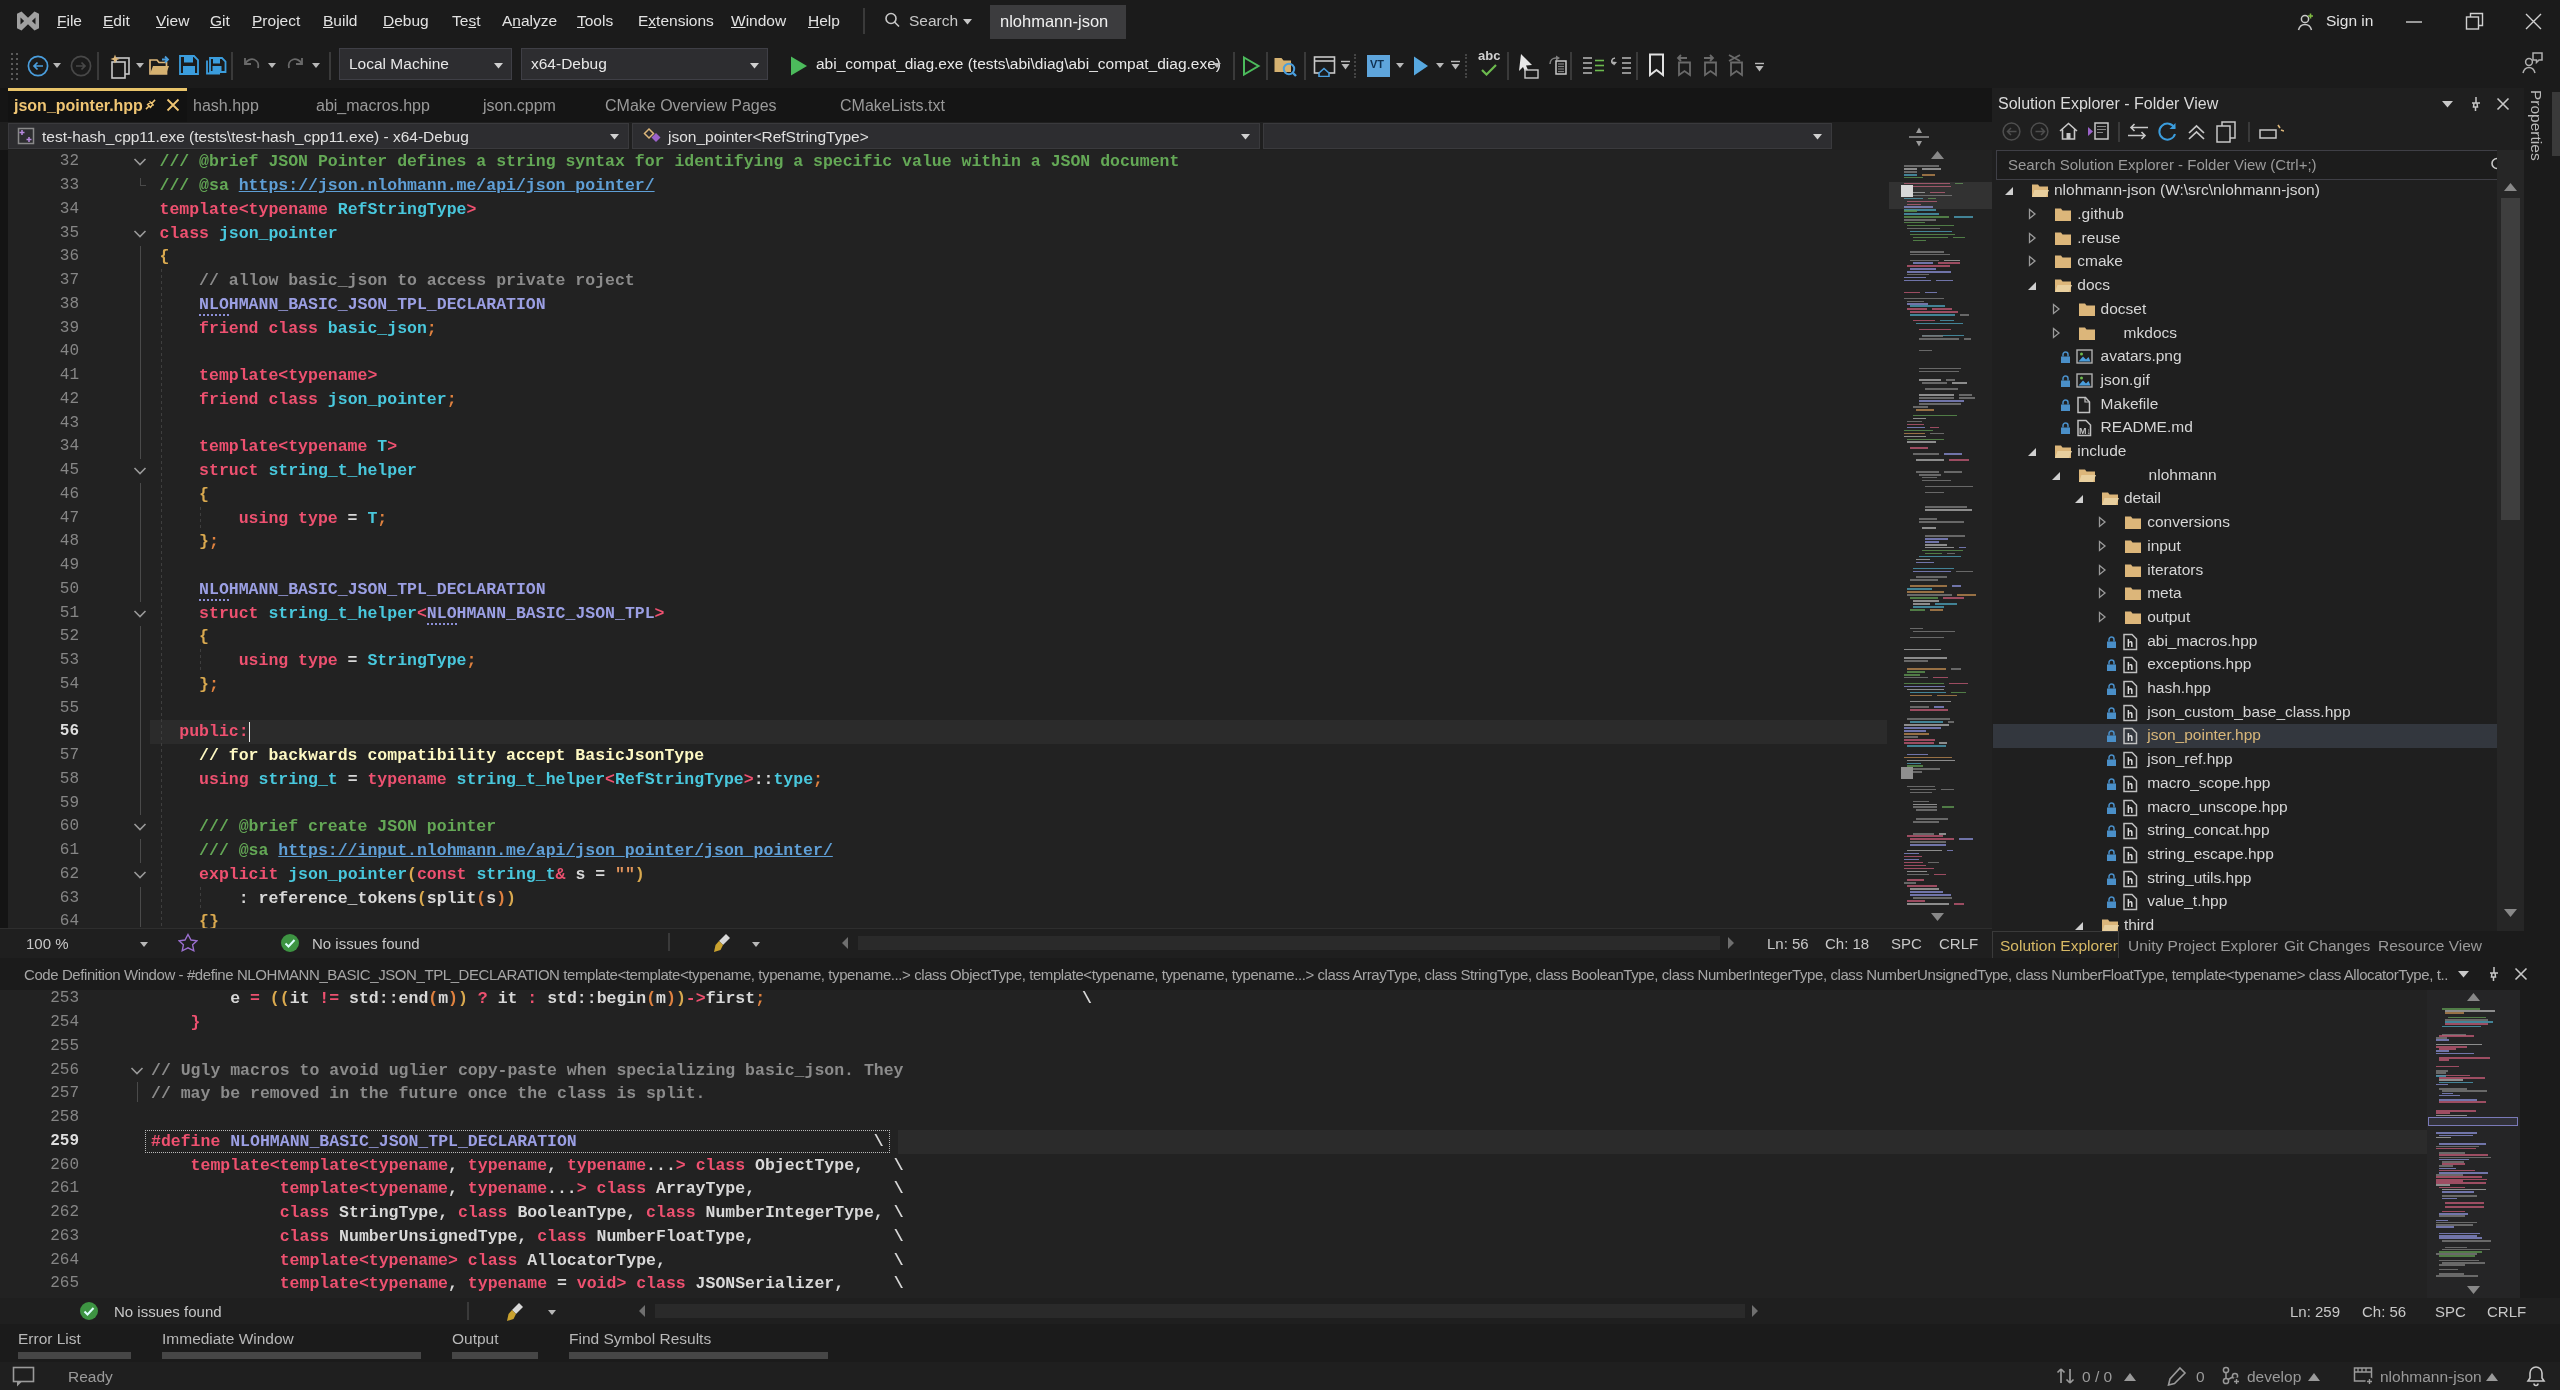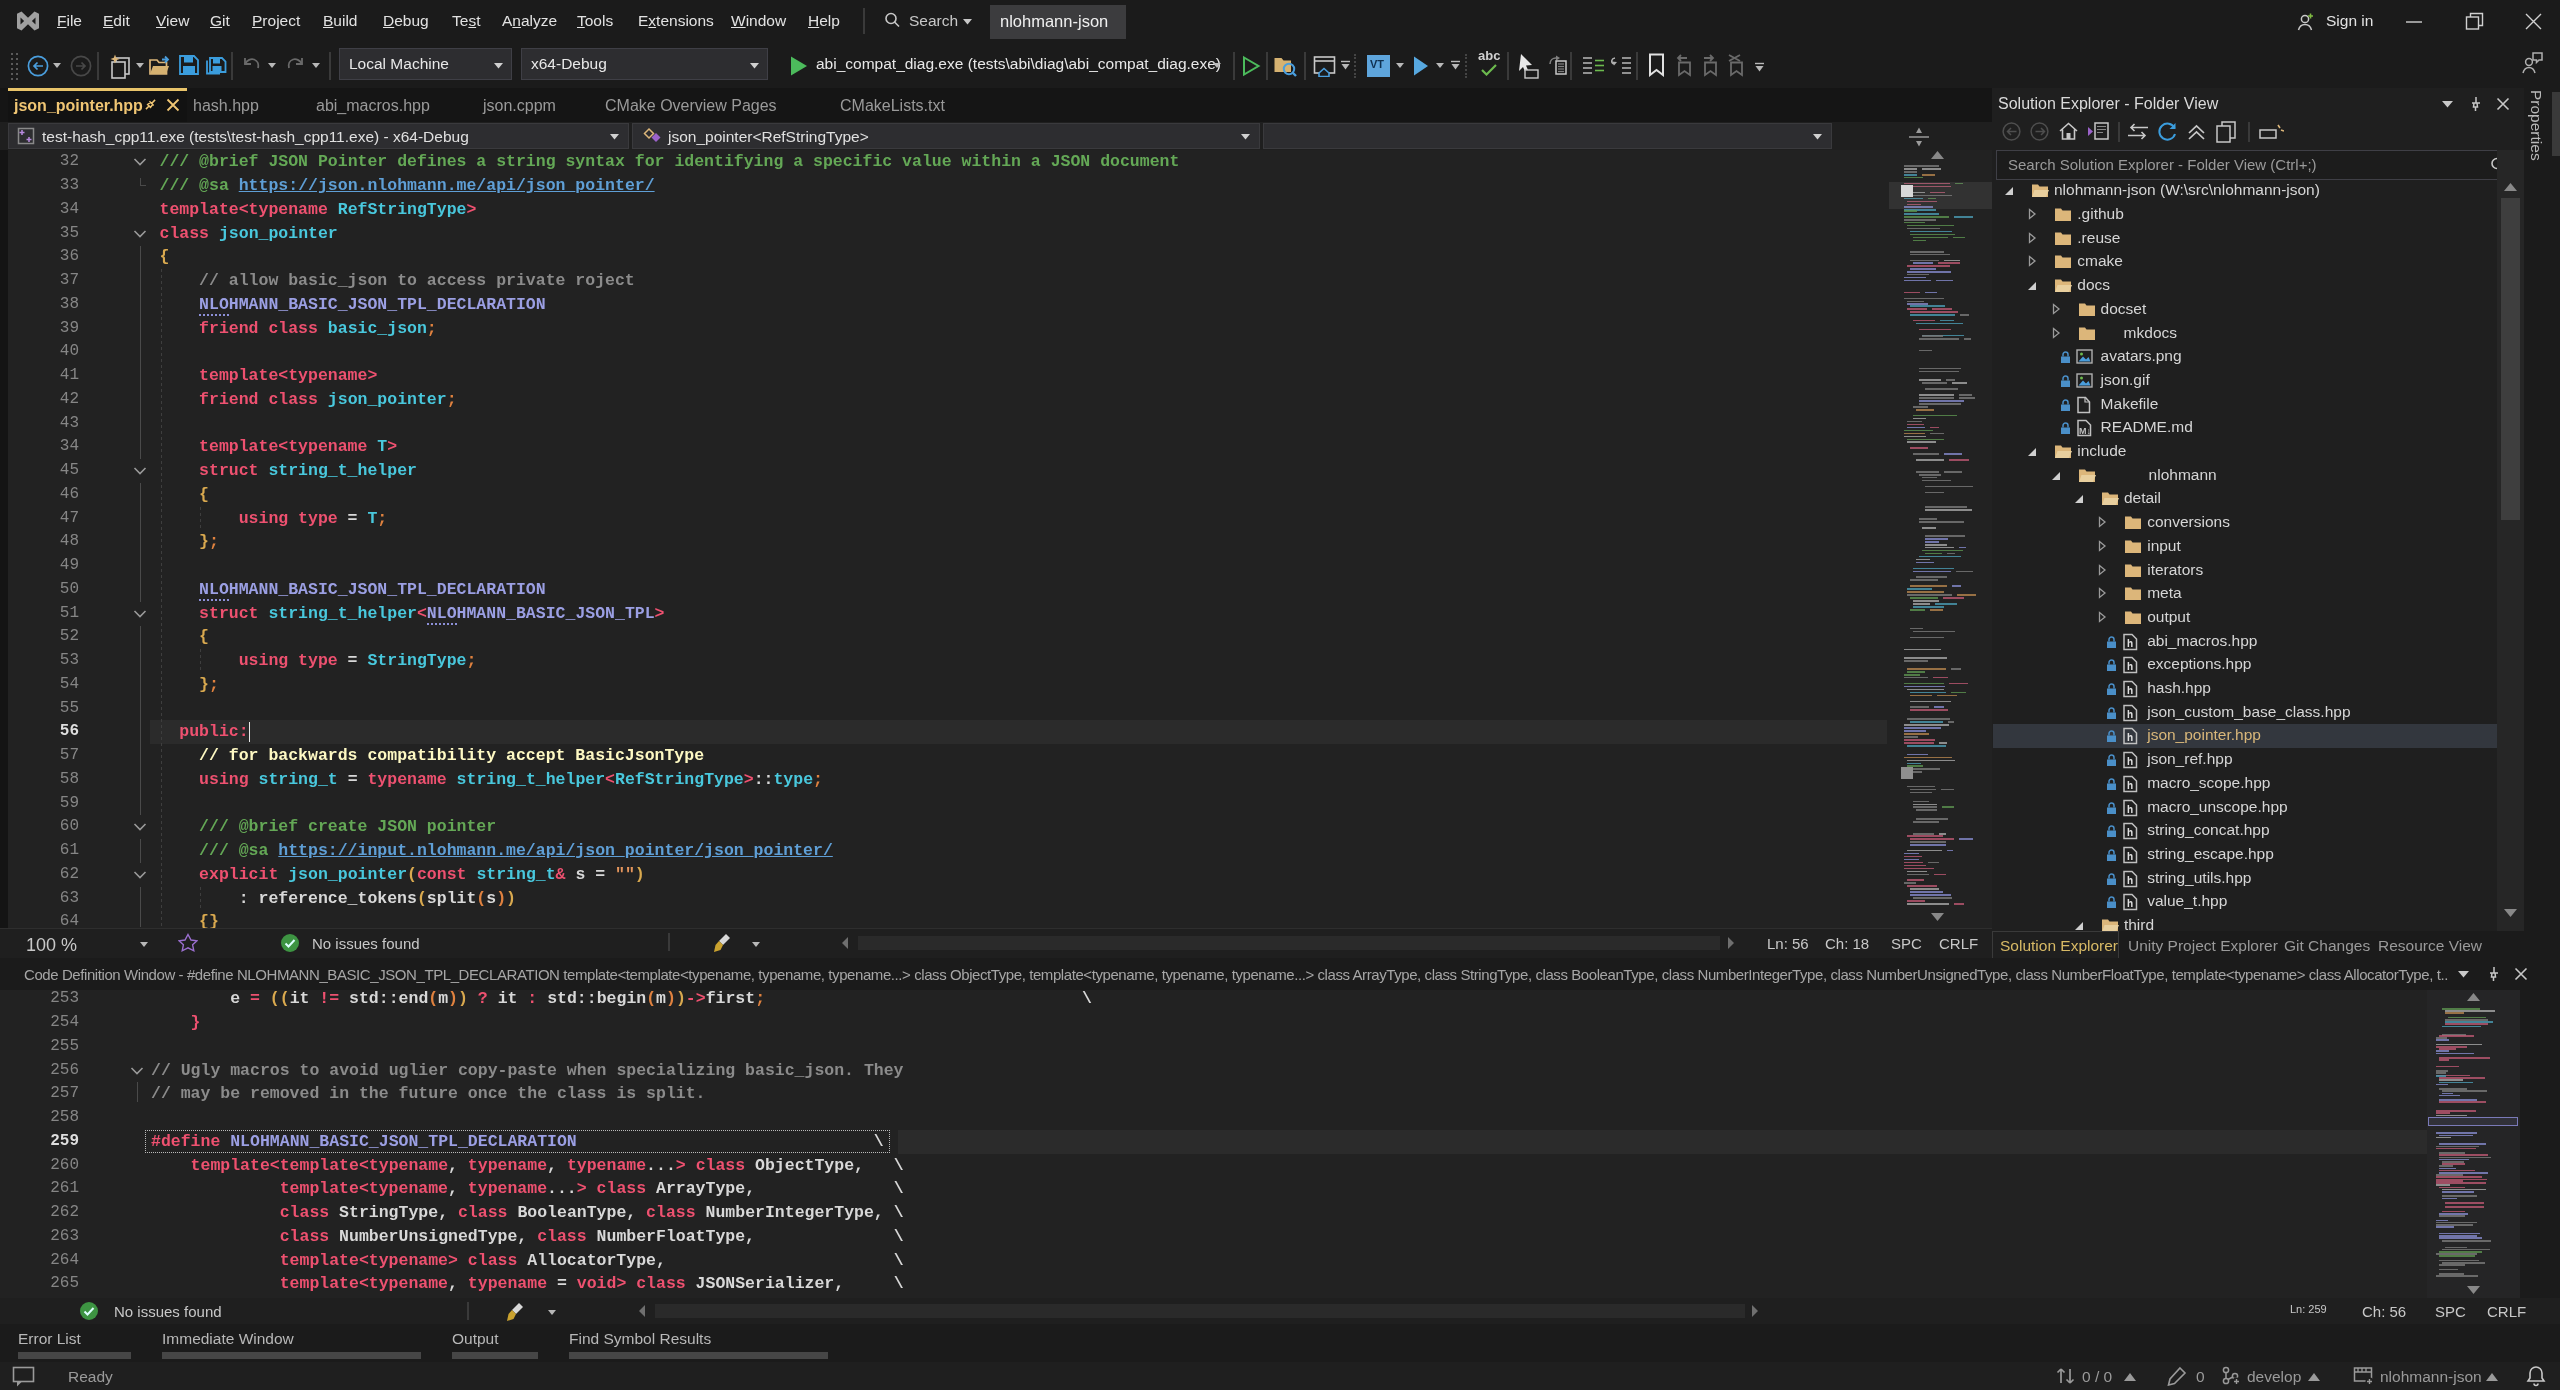--- a/index.html
+++ b/index.html
@@ -606,21 +606,21 @@
 <div class="abs" style="left:1910px;top:891.2px;width:33px;height:1.7px;background:#8489cc;opacity:.8"></div>
 <div class="abs" style="left:1910px;top:894.2px;width:41px;height:1.7px;background:#8489cc;opacity:.8"></div>
 <div class="abs" style="left:1913px;top:897.2px;width:39px;height:1.7px;background:#7b7b7b;opacity:.8"></div>
 <div class="abs" style="left:1907px;top:900.1px;width:18px;height:1.7px;background:#bb5872;opacity:.8"></div>
 <div class="abs" style="left:1907px;top:903.1px;width:42px;height:1.7px;background:#a8a8a8;opacity:.8"></div>
 <div class="abs" style="left:1954px;top:903.1px;width:10px;height:1.7px;background:#bb5872;opacity:.8"></div>
 <div class="abs" style="left:1889px;top:182px;width:103px;height:27px;background:rgba(150,150,150,0.14)"></div>
 <div class="abs" style="left:1901px;top:185px;width:12px;height:12px;background:#d8d8d8"></div>
 <div class="abs" style="left:1901px;top:767px;width:12px;height:12px;background:#8f8f8f"></div>
 <div class="abs" style="left:0px;top:928px;width:1992px;height:30px;background:#1f1f1f;border-top:1px solid #2e2e2e"></div>
-<div class="abs ui" style="left:26px;top:935px;font-size:18px;font-weight:400;color:#c8c8c8;">100 %</div>
+<div class="abs ui" style="left:26px;top:935px;font-size:15px;font-weight:400;color:#c8c8c8;">100 %</div>
 <svg class="abs" style="left:140px;top:941px" width="9" height="7" viewBox="0 0 9 7">
     <path fill="#b8b8b8" d="M0 1h8L4 6Z"></path>
   </svg>
 <svg class="abs" style="left:178px;top:933px" width="20" height="20" viewBox="0 0 20 20">
     <path d="M10 1.5 13 7l6 .8-4.4 4 1.2 6-5.8-3-5.8 3 1.2-6L1 7.8 7 7Z" fill="none" stroke="#9b6fd0" stroke-width="1.4"></path>
   </svg>
 <svg class="abs" style="left:280px;top:933px" width="20" height="20" viewBox="0 0 20 20">
     <circle cx="10" cy="10" r="9" fill="#3d9442"></circle>
     <path d="M5.5 10.5 8.5 13.5 14.5 7" fill="none" stroke="#dff" stroke-width="2"></path>
   </svg>
@@ -1134,21 +1134,21 @@
 <svg class="abs" style="left:548px;top:1309px" width="9" height="7" viewBox="0 0 9 7">
     <path fill="#b8b8b8" d="M0 1h8L4 6Z"></path>
   </svg>
 <svg class="abs" style="left:637px;top:1304px" width="10" height="14" viewBox="0 0 10 14">
     <path fill="#6f6f6f" d="M8 1 2 7l6 6Z"></path>
   </svg>
 <svg class="abs" style="left:1750px;top:1304px" width="10" height="14" viewBox="0 0 10 14">
     <path fill="#6f6f6f" d="M2 1l6 6-6 6Z"></path>
   </svg>
 <div class="abs" style="left:655px;top:1304px;width:1090px;height:14px;background:#2a2a2a"></div>
-<div class="abs ui" style="left:2290px;top:1303px;font-size:11px;font-weight:400;color:#c8c8c8;">Ln: 259</div>
+<div class="abs ui" style="left:2290px;top:1303px;font-size:15px;font-weight:400;color:#c8c8c8;">Ln: 259</div>
 <div class="abs ui" style="left:2362px;top:1303px;font-size:15px;font-weight:400;color:#c8c8c8;">Ch: 56</div>
 <div class="abs ui" style="left:2435px;top:1303px;font-size:15px;font-weight:400;color:#c8c8c8;">SPC</div>
 <div class="abs ui" style="left:2487px;top:1303px;font-size:15px;font-weight:400;color:#c8c8c8;">CRLF</div>
 <div class="abs" style="left:0px;top:1324px;width:2560px;height:38px;background:#1b1b1b"></div>
 <div class="abs ui" style="left:18px;top:1330px;font-size:15.5px;font-weight:400;color:#b8b8b8;">Error List</div>
 <div class="abs" style="left:18px;top:1352px;width:113px;height:7px;background:#464646"></div>
 <div class="abs ui" style="left:162px;top:1330px;font-size:15.5px;font-weight:400;color:#b8b8b8;">Immediate Window</div>
 <div class="abs" style="left:162px;top:1352px;width:259px;height:7px;background:#464646"></div>
 <div class="abs ui" style="left:452px;top:1330px;font-size:15.5px;font-weight:400;color:#b8b8b8;">Output</div>
 <div class="abs" style="left:452px;top:1352px;width:86px;height:7px;background:#464646"></div>

